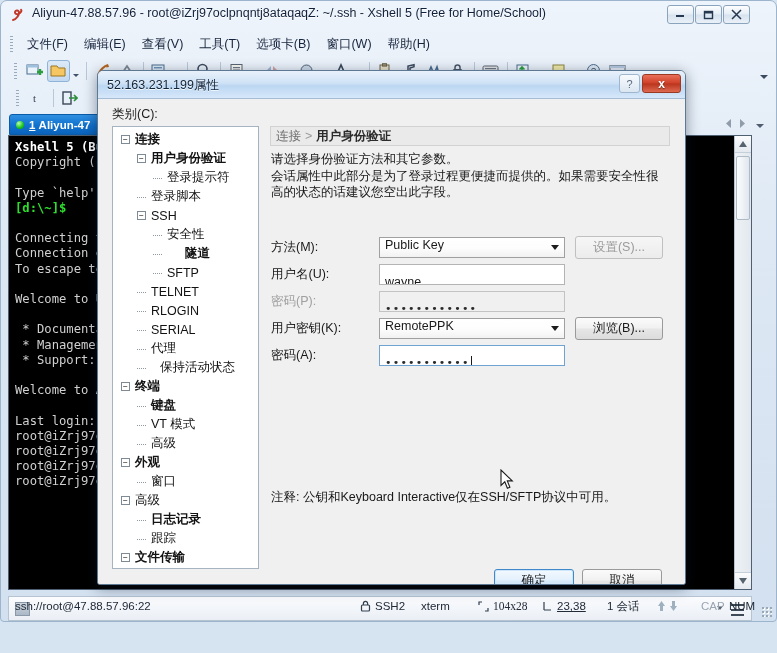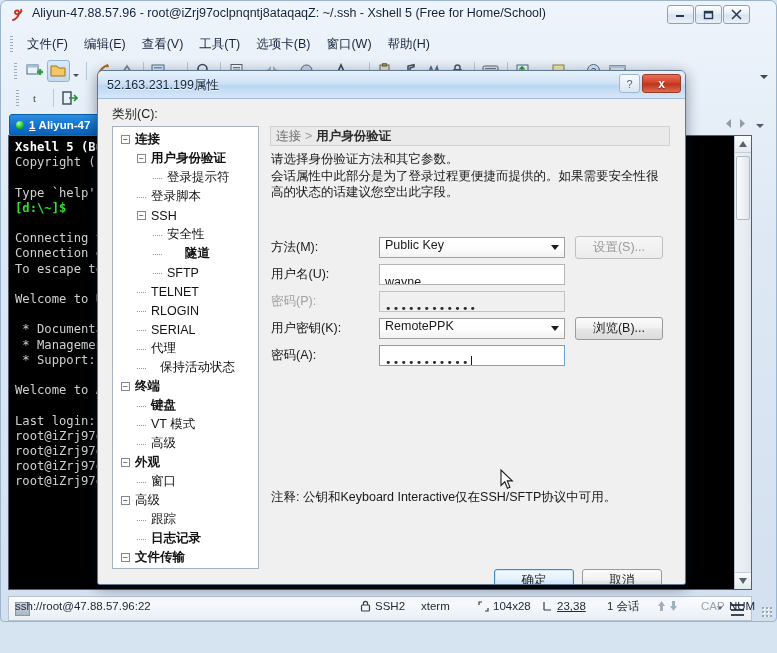--- a/index.html
+++ b/index.html
@@ -233,21 +233,21 @@
     display: flex; align-items: center;
     font-size: 11.5px; color: #222b38;
   }
   #status-url { margin-left: 13px; }
   .status-cell {
     display: flex; align-items: center; gap: 4px;
     white-space: nowrap;
   }
   #status-ssh2 { position: absolute; left: 358px; }
   #status-term { position: absolute; left: 419px; }
-  #status-size { position: absolute; left: 476px; }
+  #status-size { position: absolute; left: 476px; font-family: Liberation Serif, serif; }
   #status-pos  { position: absolute; left: 540px; text-decoration: underline; }
   #status-sess { position: absolute; left: 605px; }
   #status-arrows { position: absolute; left: 655px; display: flex; gap: 3px; }
   #status-cap { position: absolute; left: 699px; color: #9aa5b2; }
   #status-num { position: absolute; left: 727px; color: #1b2533; font-weight: normal; }
   #status-resize {
     position: absolute; right: 3px; bottom: 3px;
     width: 11px; height: 11px;
     background-image:
       radial-gradient(circle, #9aa8b6 0.8px, transparent 1px),
@@ -807,27 +807,27 @@
             <span class="tlabel" style="left: 22px;">外观</span>
           </div>
           <div class="tree-row">
             <span class="tdash" style="left: 24px; top: 10px;"></span>
             <span class="tlabel" style="left: 38px;">窗口</span>
           </div>
           <div class="tree-row">
             <span class="tbox" style="left: 8px;">−</span>
             <span class="tlabel" style="left: 22px;">高级</span>
           </div>
+          <div class="tree-row bold">
+            <span class="tdash" style="left: 24px; top: 10px;"></span>
+            <span class="tlabel" style="left: 38px;">日志记录</span>
+          </div>
           <div class="tree-row">
             <span class="tdash" style="left: 24px; top: 10px;"></span>
             <span class="tlabel" style="left: 38px;">跟踪</span>
-          </div>
-          <div class="tree-row bold">
-            <span class="tdash" style="left: 24px; top: 10px;"></span>
-            <span class="tlabel" style="left: 38px;">日志记录</span>
           </div>
           <div class="tree-row bold">
             <span class="tbox" style="left: 8px;">−</span>
             <span class="tlabel" style="left: 22px;">文件传输</span>
           </div>
           <div class="tree-row"></div>
         </div>
 
       <div id="panel-head">
         <span class="crumb-a">连接</span>

